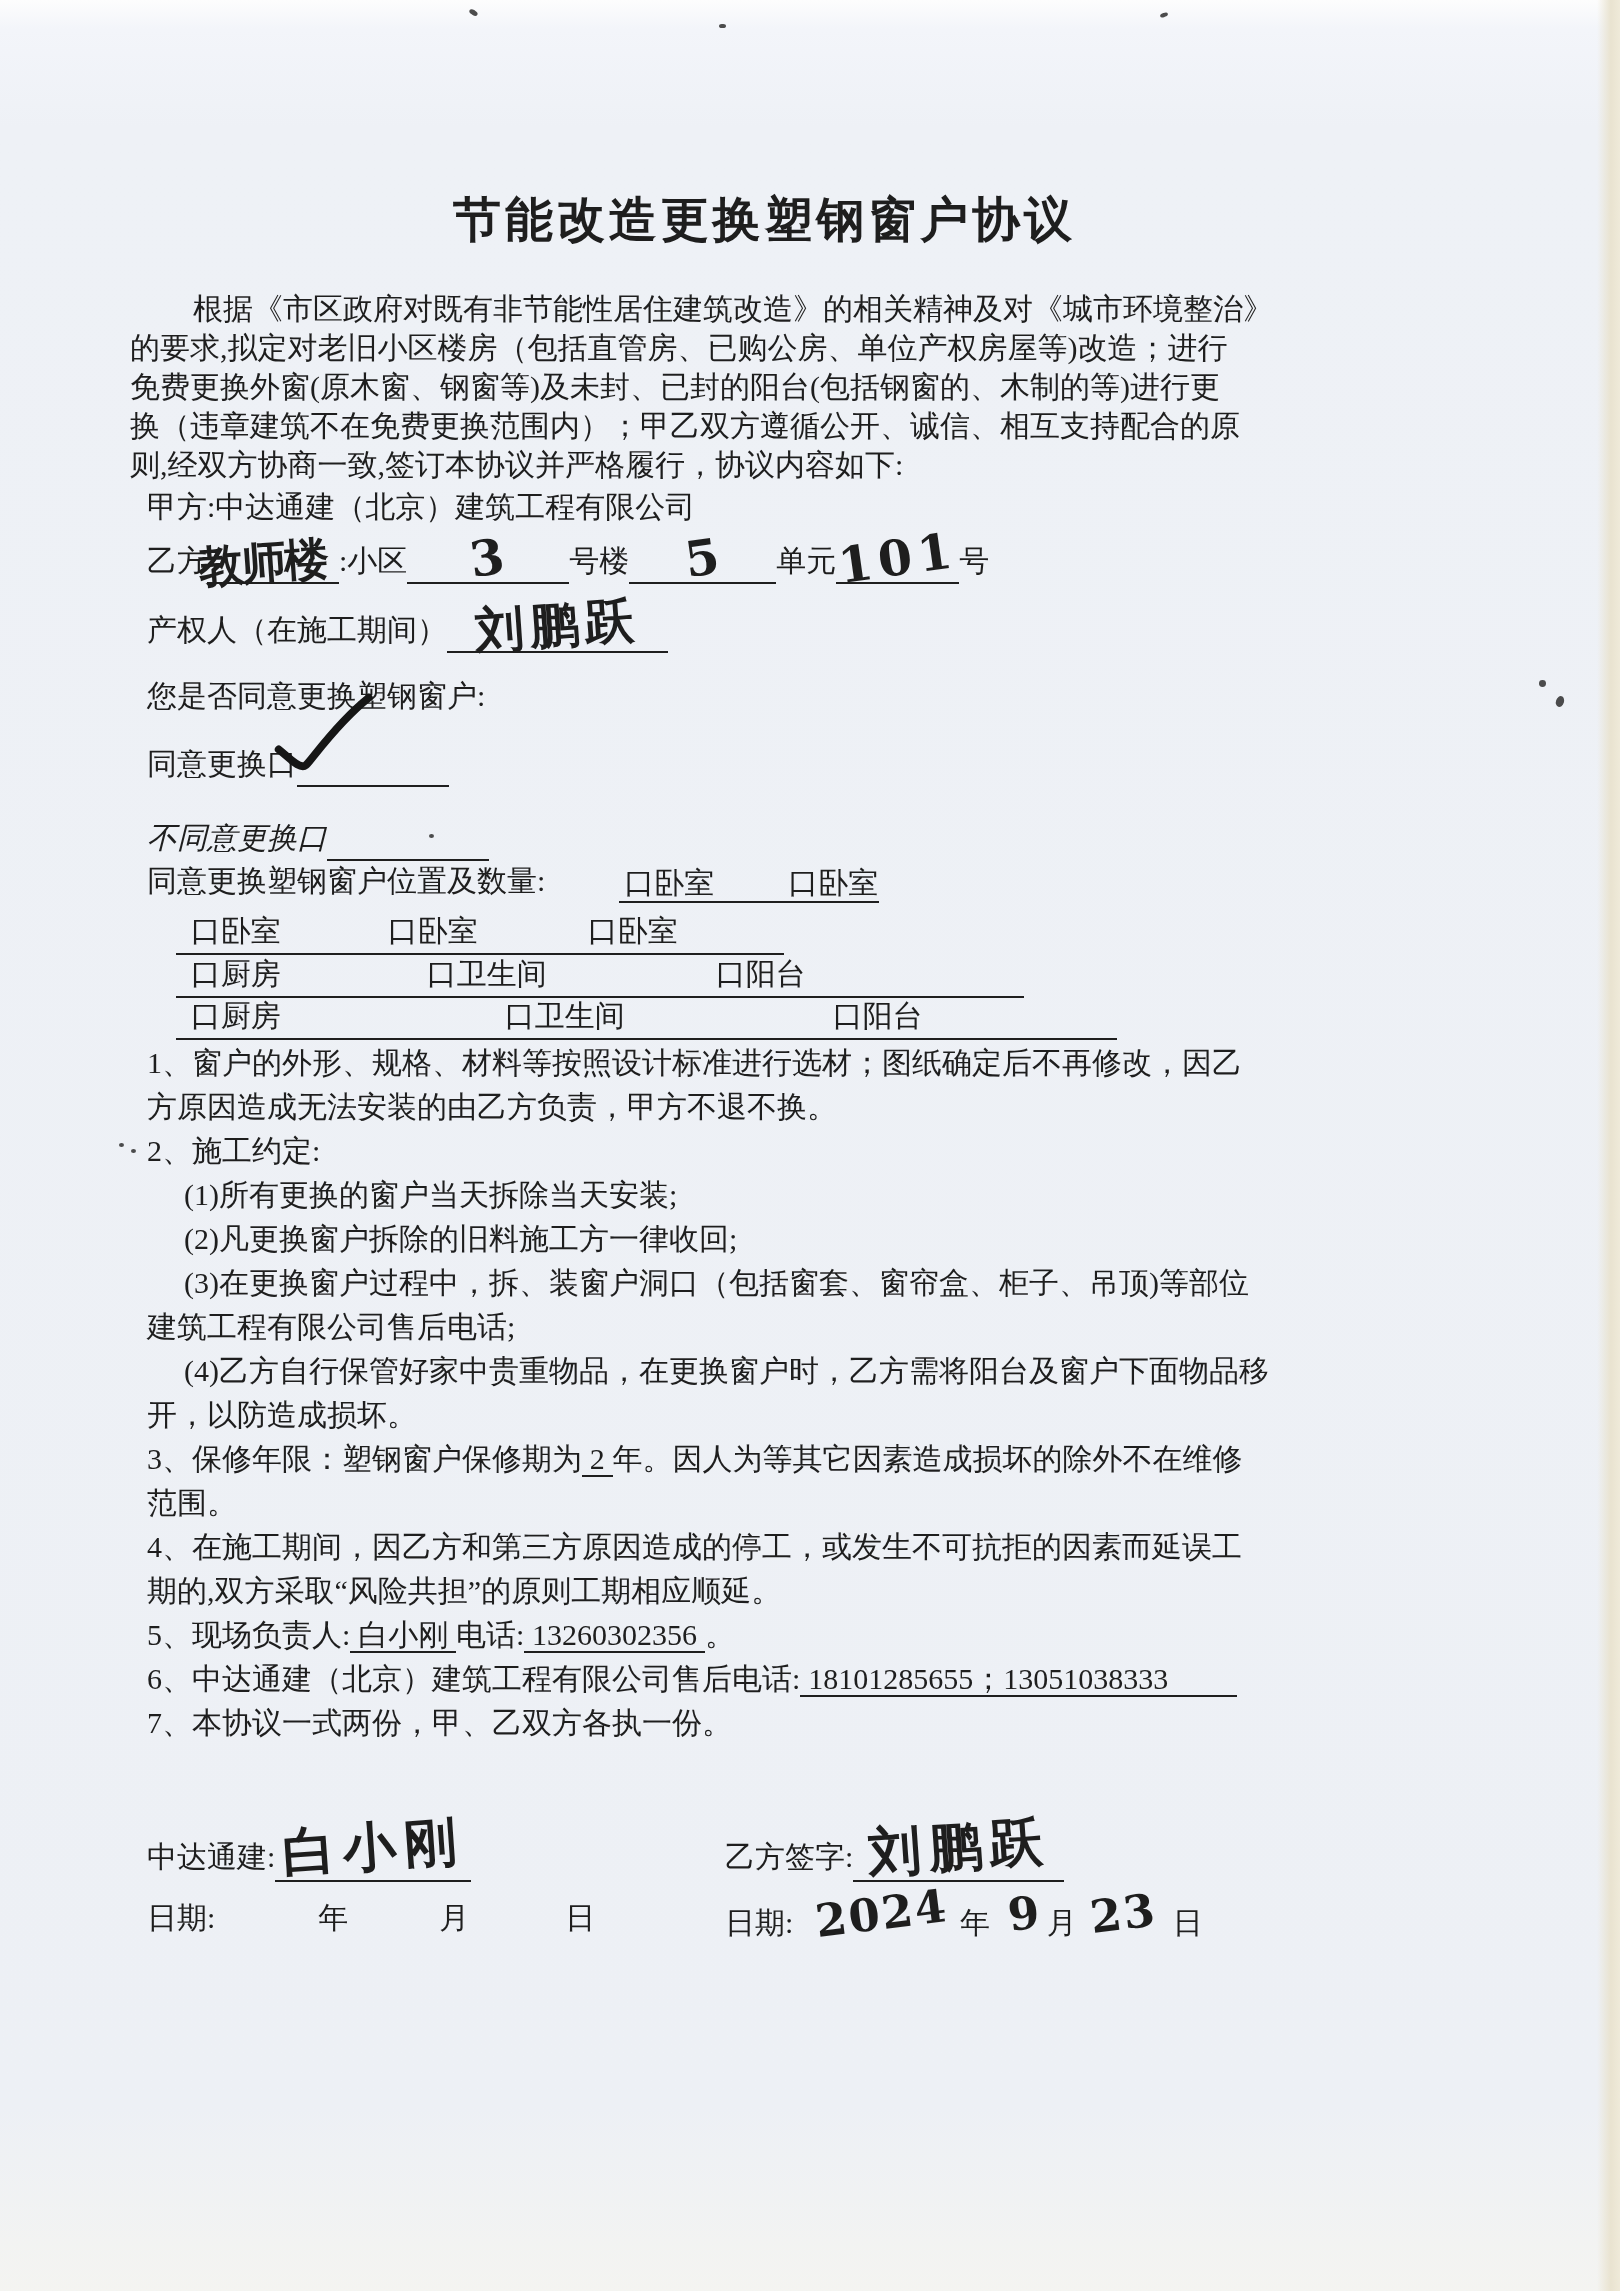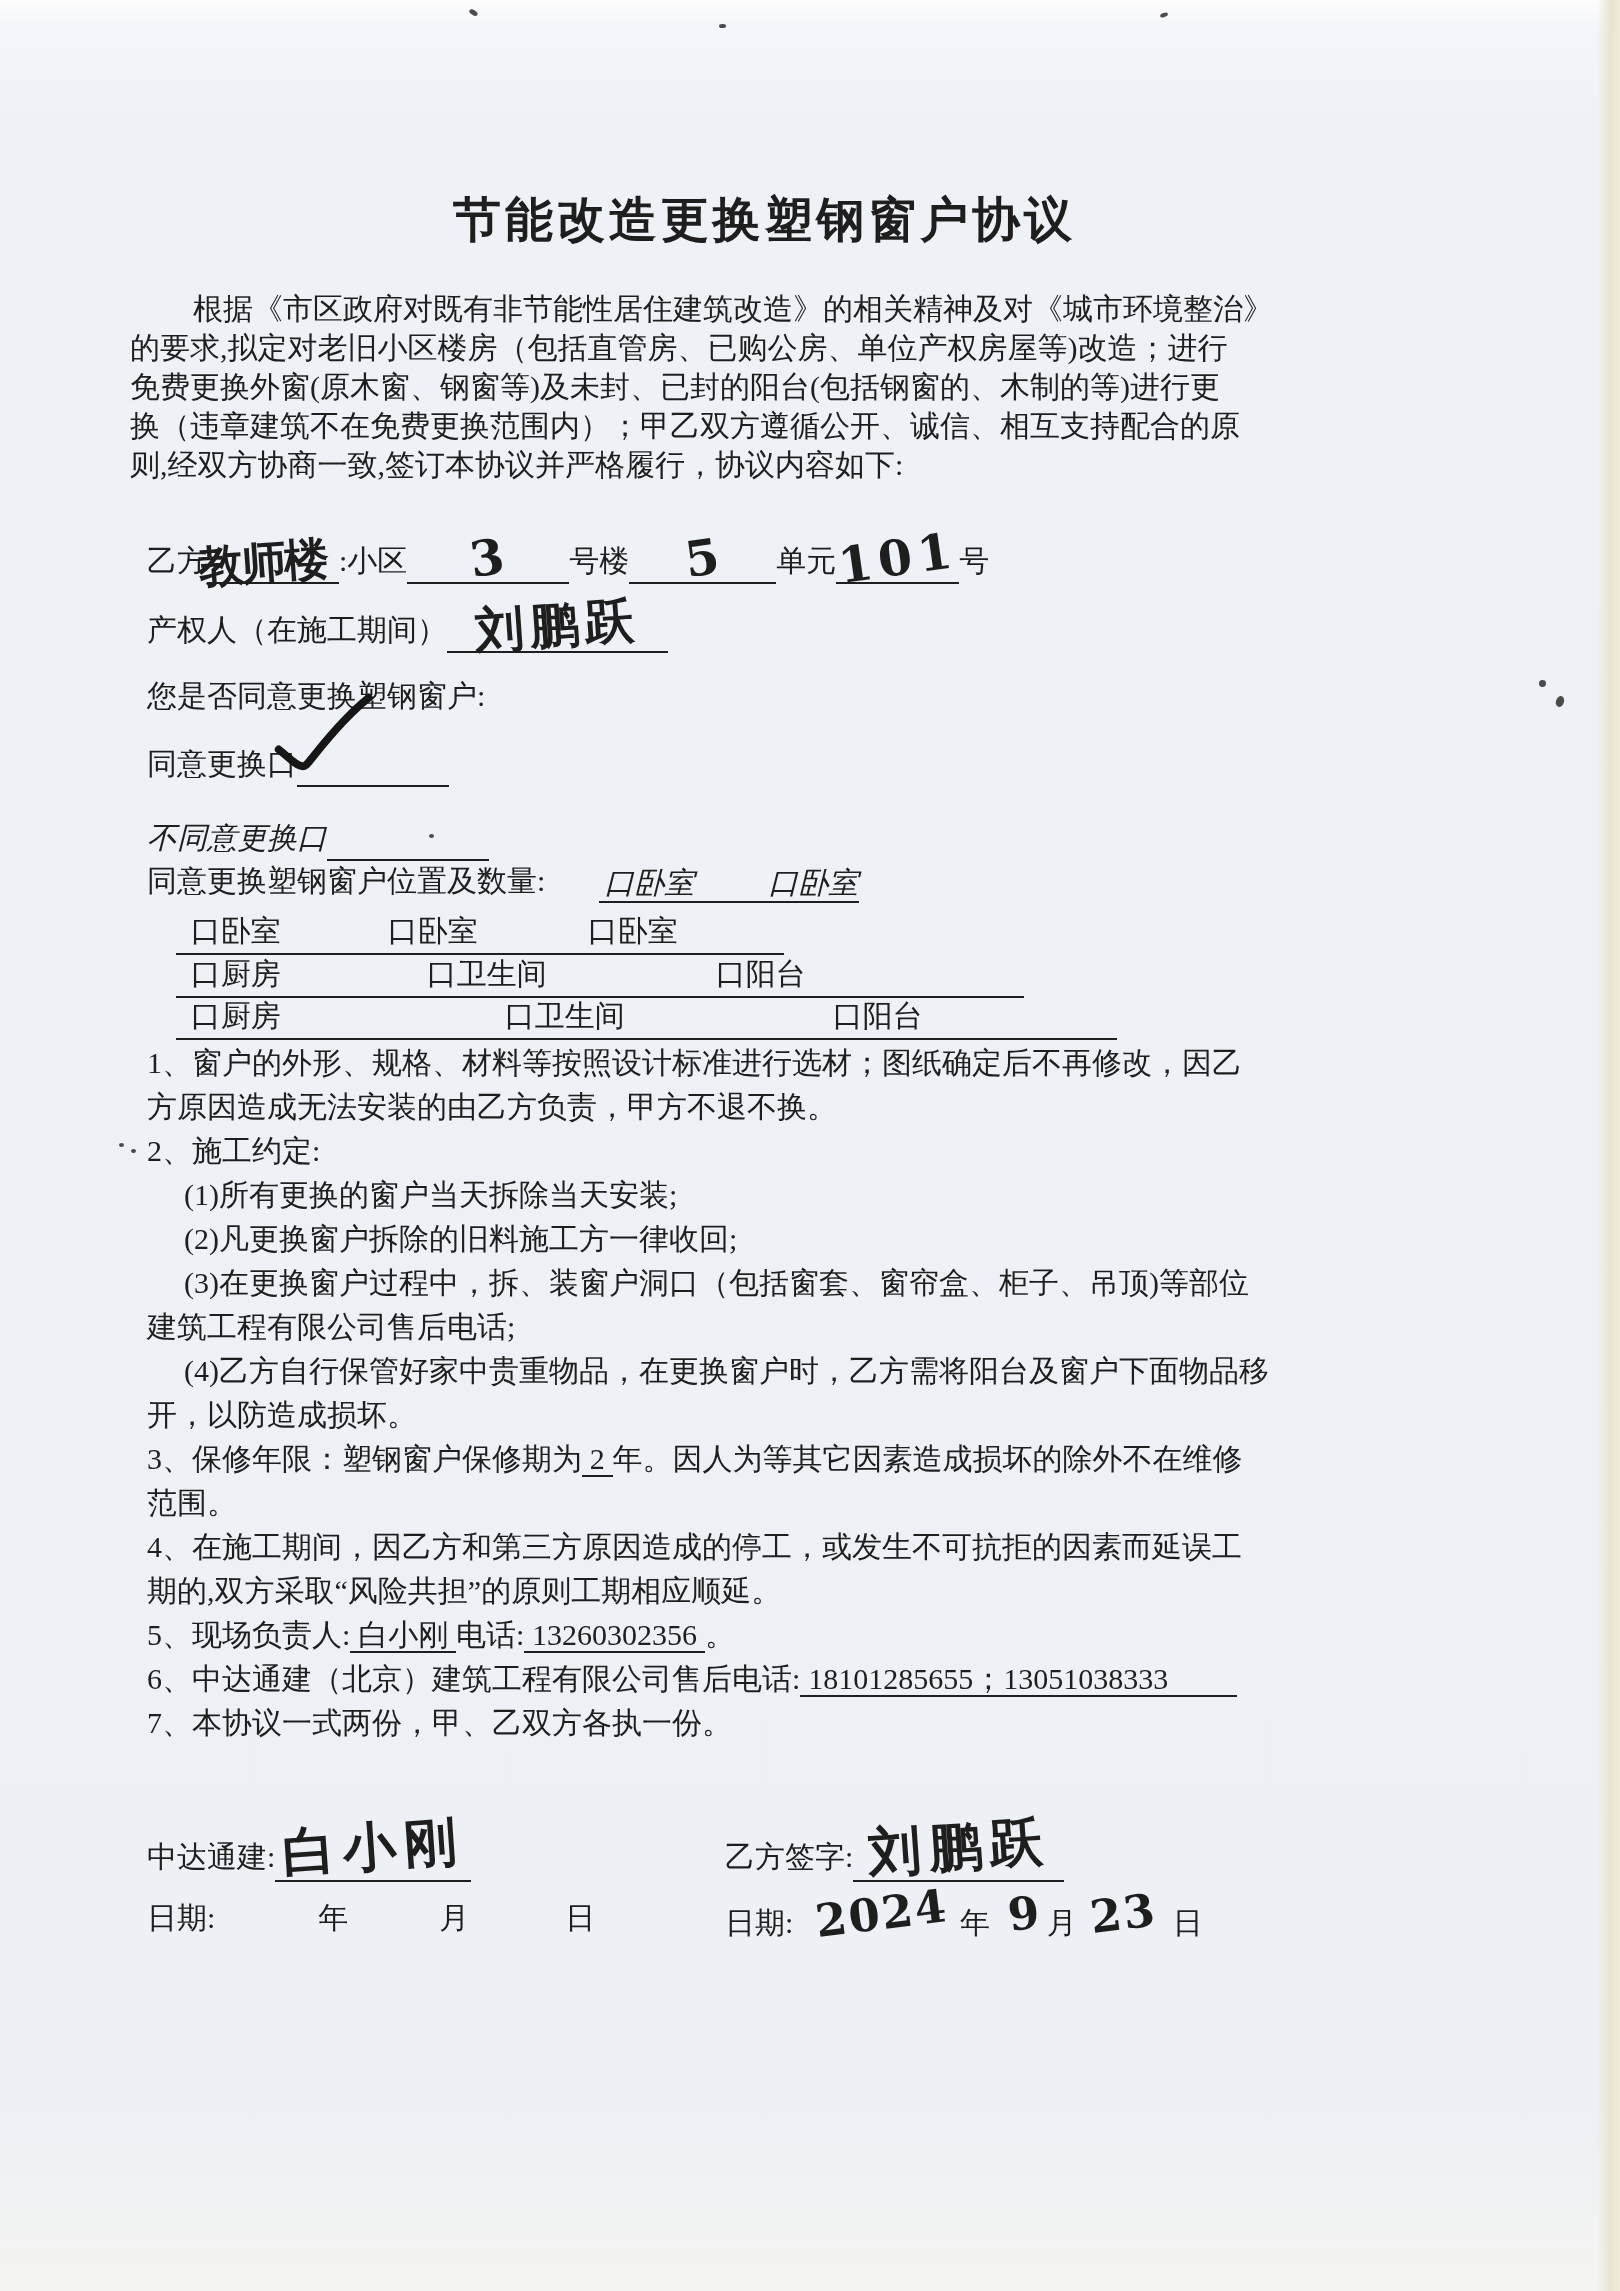--- a/index.html
+++ b/index.html
@@ -63,20 +63,21 @@
   <div class="abs title" style="left:0px; top:188px;">节能改造更换塑钢窗户协议</div>
 
   <div class="abs" style="left:130px; top:289px;">
     <div class="line indent">根据《市区政府对既有非节能性居住建筑改造》的相关精神及对《城市环境整治》</div>
     <div class="line">的要求,拟定对老旧小区楼房（包括直管房、已购公房、单位产权房屋等)改造；进行</div>
     <div class="line">免费更换外窗(原木窗、钢窗等)及未封、已封的阳台(包括钢窗的、木制的等)进行更</div>
     <div class="line">换（违章建筑不在免费更换范围内）；甲乙双方遵循公开、诚信、相互支持配合的原</div>
     <div class="line">则,经双方协商一致,签订本协议并严格履行，协议内容如下:</div>
   </div>
 
+  <div class="abs line" style="left:147px; top:487px;">甲方:中达通建（北京）建筑工程有限公司</div>
 
   <div class="abs line" style="left:147px; top:537px; line-height:47px;">
     <span>乙方</span><span class="blank" style="width:132px;"><span class="hw hw-estate" style="margin-left:-21.6px;">教师楼</span></span><span>:小区</span><span class="blank" style="width:162px;"><span class="hw hw-num">3</span></span><span>号楼</span><span class="blank" style="width:147px;"><span class="hw hw-num">5</span></span><span>单元</span><span class="blank" style="width:123px;"><span class="hw hw-num" style="letter-spacing:5.9px;">101</span></span><span>号</span>
   </div>
 
   <div class="abs line" style="left:147px; top:606px; line-height:47px;">
     <span>产权人（在施工期间）</span><span class="blank" style="width:221px;"><span class="hw hw-name">刘鹏跃</span></span>
   </div>
 
   <div class="abs line" style="left:147px; top:676px;">您是否同意更换塑钢窗户:</div>
@@ -87,21 +88,21 @@
         <path d="M8 52 C 18 60, 27 70, 32 66 C 37 62, 58 30, 88 6" fill="none" stroke="#161616" stroke-width="7" stroke-linecap="round"></path>
       </svg>
     </span>
   </div>
 
   <div class="abs line" style="left:147px; top:814px; line-height:47px;font-style:italic;">
     <span>不同意更换口</span><span class="blank" style="width:162px;"></span>
   </div>
 
   <div class="abs line" style="left:147px; top:858px; line-height:45px;">
-    <span>同意更换塑钢窗户位置及数量:</span><span class="blank" style="width:260px; margin-left:54px; text-align:left;font-style:italic;"><span class="cell" style="margin-left:4.9px;">口卧室</span><span class="cell" style="margin-left:74px;">口卧室</span></span>
+    <span>同意更换塑钢窗户位置及数量:</span><span class="blank" style="width:260px; margin-left:74px; text-align:left;"><span class="cell" style="margin-left:4.9px;">口卧室</span><span class="cell" style="margin-left:74px;">口卧室</span></span>
   </div>
 
   <div class="abs posrow" style="left:176px; top:910px; width:608px;">
     <span class="cell" style="margin-left:14.7px;">口卧室</span><span class="cell" style="margin-left:107px;">口卧室</span><span class="cell" style="margin-left:110px;">口卧室</span>
   </div>
   <div class="abs posrow" style="left:176px; top:953px; width:848px;">
     <span class="cell" style="margin-left:14.7px;">口厨房</span><span class="cell" style="margin-left:146px;">口卫生间</span><span class="cell" style="margin-left:169px;">口阳台</span>
   </div>
   <div class="abs posrow" style="left:176px; top:995px; width:941px;">
     <span class="cell" style="margin-left:14.7px;">口厨房</span><span class="cell" style="margin-left:224px;">口卫生间</span><span class="cell" style="margin-left:208px;">口阳台</span>

